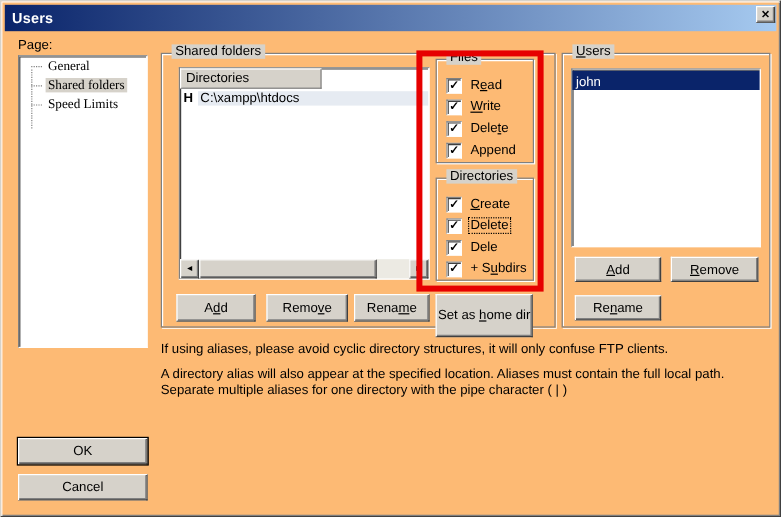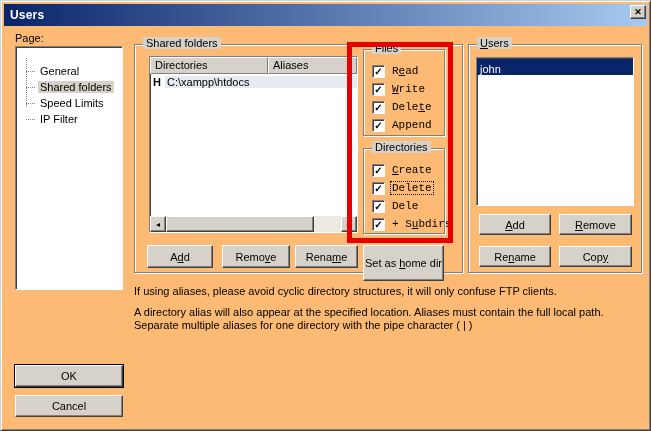--- a/index.html
+++ b/index.html
@@ -34,21 +34,21 @@
     box-shadow:inset 1px 1px 0 #404040;
   }
   .groupbox{
     position:absolute;border:1px solid #808080;
     box-shadow:inset 1px 1px 0 #fff, 1px 1px 0 #fff;
   }
   .grouplabel{position:absolute;top:-8px;left:8px;background:#d6d2ca;padding:0 3px;white-space:nowrap;}
   .k{text-decoration:underline;}
   .label{position:absolute;white-space:nowrap;}
   
-  .page-list{position:absolute;left:14px;top:45px;width:108px;height:244px;padding-top:16px;}
+  .page-list{position:absolute;left:14px;top:45px;width:108px;height:244px;padding-top:0;font-family:Liberation Serif, serif;}
   .tree-vline{position:absolute;left:10px;top:11px;height:49px;border-left:1px dotted #808080;}
   .tree-item{height:16px;display:flex;align-items:center;padding-left:10px;cursor:default;white-space:nowrap;}
   .tree-item .stub{width:9px;border-top:1px dotted #808080;margin-right:3px;flex:none;}
   .tree-item .ti-label{padding:0 2px;}
   .tree-item.selected .ti-label{background:#d6d2ca;}
   
   .sf-list{position:absolute;left:148px;top:55px;width:209px;height:177px;display:flex;flex-direction:column;}
   .hdr-row{display:flex;flex:none;}
   .hdr-cell{
     height:17px;padding:1px 4px;background:#d6d2ca;white-space:nowrap;overflow:hidden;
@@ -65,21 +65,21 @@
   .sb-thumb{flex:none;width:148px;height:16px;background:#d6d2ca;border:1px solid;border-color:#fff #404040 #404040 #fff;box-shadow:inset -1px -1px 0 #808080;}
   .sb-track{flex:1;}
   
   .cb-row{display:flex;align-items:center;height:18px;padding-left:8px;cursor:default;}
   .cb{
     width:13px;height:13px;flex:none;background:#fff;margin-right:6px;
     border:1px solid;border-color:#808080 #fff #fff #808080;box-shadow:inset 1px 1px 0 #404040;
     display:flex;align-items:center;justify-content:center;
     font-size:10px;font-weight:bold;line-height:11px;
   }
-  .cb-label{white-space:nowrap;padding:0 1px;font-family:Liberation Mono, monospace;}
+  .cb-label{white-space:nowrap;padding:0 1px;}
   .cb-label.focused{outline:1px dotted #000;}
   .group-pad{padding-top:12px;}
   
   .users-list{position:absolute;left:475px;top:56px;width:158px;height:149px;padding-top:1px;}
   .user-row{height:16px;display:flex;align-items:flex-end;padding-left:3px;cursor:default;}
   .user-row.selected{background:#0a246a;color:#fff;}
   
   .red-rect{position:absolute;left:346px;top:41px;width:106px;height:201px;border:5px solid #e60000;pointer-events:none;}
   
   .notes{position:absolute;left:133px;top:284px;width:506px;line-height:13px;}
@@ -103,34 +103,29 @@
       <span class="ti-label">General</span>
     </div>
     <div class="tree-item selected">
       <span class="stub"></span>
       <span class="ti-label">Shared folders</span>
     </div>
     <div class="tree-item">
       <span class="stub"></span>
       <span class="ti-label">Speed Limits</span>
     </div>
-    <div class="tree-item">
-      <span class="stub"></span>
-      <span class="ti-label">IP Filter</span>
-    </div>
   </div>
 
   <div class="groupbox" style="left:133px;top:43px;width:329px;height:229px;">
     <span class="grouplabel">Shared folders</span>
   </div>
 
   <div class="sf-list sunken">
     <div class="hdr-row">
       <div class="hdr-cell hdr-dir">Directories</div>
-      <div class="hdr-cell hdr-alias">Aliases</div>
     </div>
     <div class="rows-area">
       <div class="dir-row">
         <span class="dir-marker">H</span>
         <span class="dir-path" style="background: rgb(230, 235, 242);">C:\xampp\htdocs</span>
       </div>
     </div>
     <div class="hscroll">
       <div class="btn sb-btn">
           <span>◄</span>
@@ -222,23 +217,20 @@
   </div>
   <div class="btn" style="left:478px;top:213px;width:72px;height:21px;">
     <span><span></span><span class="k">A</span><span>dd</span></span>
   </div>
   <div class="btn" style="left:558px;top:213px;width:73px;height:21px;">
     <span><span></span><span class="k">R</span><span>emove</span></span>
   </div>
   <div class="btn" style="left:478px;top:245px;width:72px;height:21px;">
     <span><span>Re</span><span class="k">n</span><span>ame</span></span>
   </div>
-  <div class="btn" style="left:558px;top:245px;width:73px;height:21px;">
-    <span><span>Cop</span><span class="k">y</span><span></span></span>
-  </div>
 
   <div class="notes">
     <p>If using aliases, please avoid cyclic directory structures, it will only confuse FTP clients.</p>
     <p>A directory alias will also appear at the specified location. Aliases must contain the full local path. Separate multiple aliases for one directory with the pipe character ( | )</p>
   </div>
 
   <div class="btn btn-default" style="left:14px;top:364px;width:108px;height:22px;">
     <span>OK</span>
   </div>
   <div class="btn" style="left:14px;top:394px;width:108px;height:22px;">

